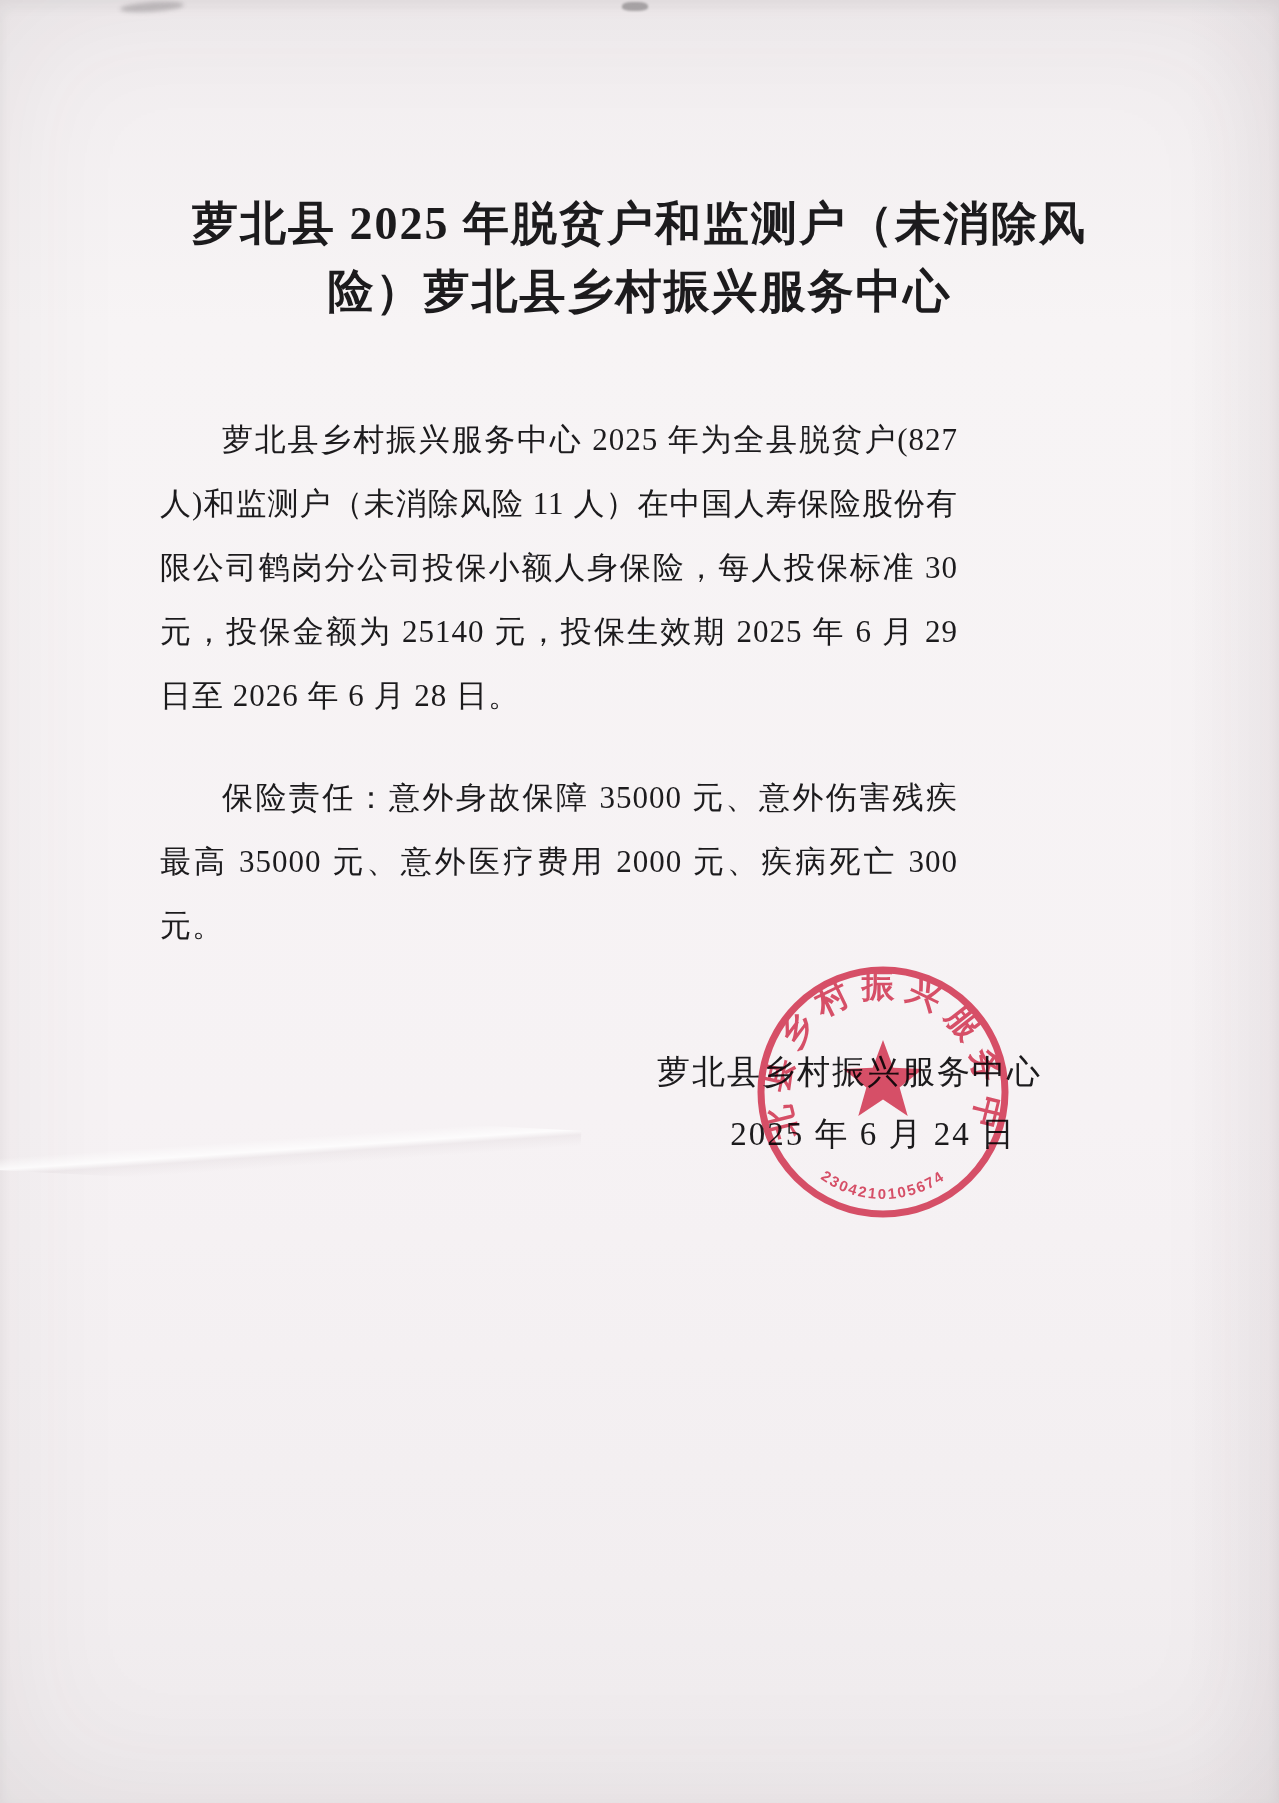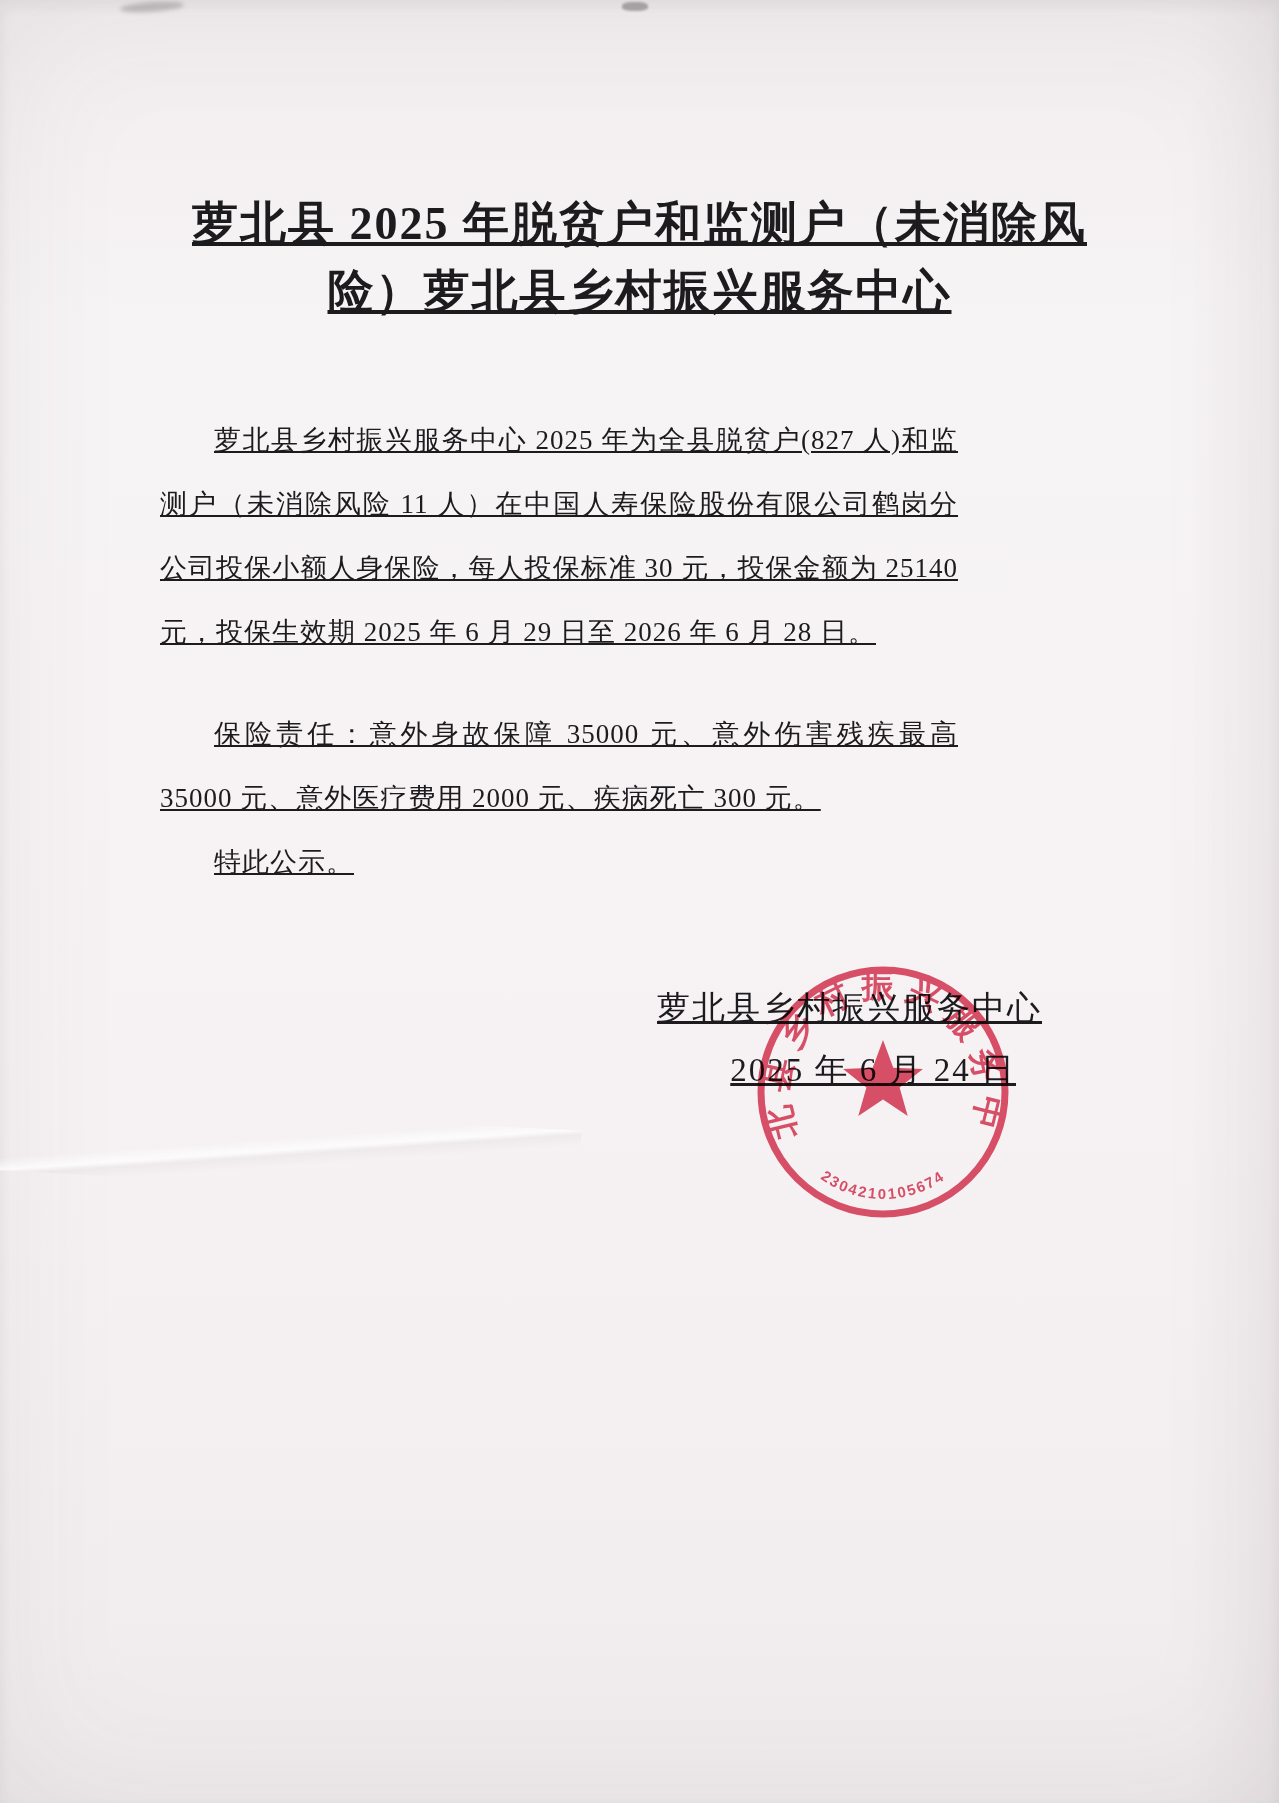--- a/index.html
+++ b/index.html
@@ -11,21 +11,20 @@
     position: relative;
     width: 1279px;
     height: 1803px;
     margin: 0 auto;
     background:
       linear-gradient(180deg, #f1edef 0%, #f7f4f5 18%, #f6f2f4 62%, #f2eef0 88%, #eeeaec 100%);
     box-shadow: inset 0 0 140px rgba(70, 50, 60, 0.07), inset 0 6px 14px rgba(40, 30, 35, 0.06);
     overflow: hidden;
     color: #1c1b1d;
     font-family: "Liberation Serif", "DejaVu Serif", serif;
-    text-decoration: underline;
   }
   .artifact { position: absolute; pointer-events: none; }
   .smudge-top-left {
     left: 120px; top: 2px; width: 64px; height: 10px;
     background: rgba(60, 55, 60, 0.25);
     transform: rotate(-4deg);
     border-radius: 50%;
     filter: blur(2px);
   }
   .smudge-top-mid {
@@ -49,21 +48,21 @@
     text-align: center;
     font-size: 46px;
     line-height: 68px;
     font-weight: 700;
     letter-spacing: 2px;
   }
   .title span { display: block; }
   .content {
     margin: 82px 0 0 160px;
     width: 798px;
-    font-size: 27px;
+    font-size: 31px;
     line-height: 64px;
     letter-spacing: 1px;
     text-align: justify;
   }
   .content p {
     margin: 0;
     text-indent: 2em;
   }
   .content p.spaced { margin-top: 38px; }
   .signature {
@@ -108,21 +107,20 @@
   <div class="artifact shade-right"></div>
 
   <div class="title">
     <span>萝北县 2025 年脱贫户和监测户（未消除风</span>
     <span>险）萝北县乡村振兴服务中心</span>
   </div>
 
   <div class="content">
     <p>萝北县乡村振兴服务中心 2025 年为全县脱贫户(827 人)和监测户（未消除风险 11 人）在中国人寿保险股份有限公司鹤岗分公司投保小额人身保险，每人投保标准 30 元，投保金额为 25140 元，投保生效期 2025 年 6 月 29 日至 2026 年 6 月 28 日。</p>
     <p class="spaced">保险责任：意外身故保障 35000 元、意外伤害残疾最高 35000 元、意外医疗费用 2000 元、疾病死亡 300 元。</p>
-    <p>特此公示。</p>
   </div>
 
   <div class="signature">
     <div class="sig-org">萝北县乡村振兴服务中心</div>
     <div class="sig-date">2025 年 6 月 24 日</div>
   </div>
 
   <svg class="stamp" viewBox="0 0 320 320" xmlns="http://www.w3.org/2000/svg">
     <g fill="none" stroke="#d93552">
       <circle cx="160" cy="160" r="122" stroke-width="7"></circle>

